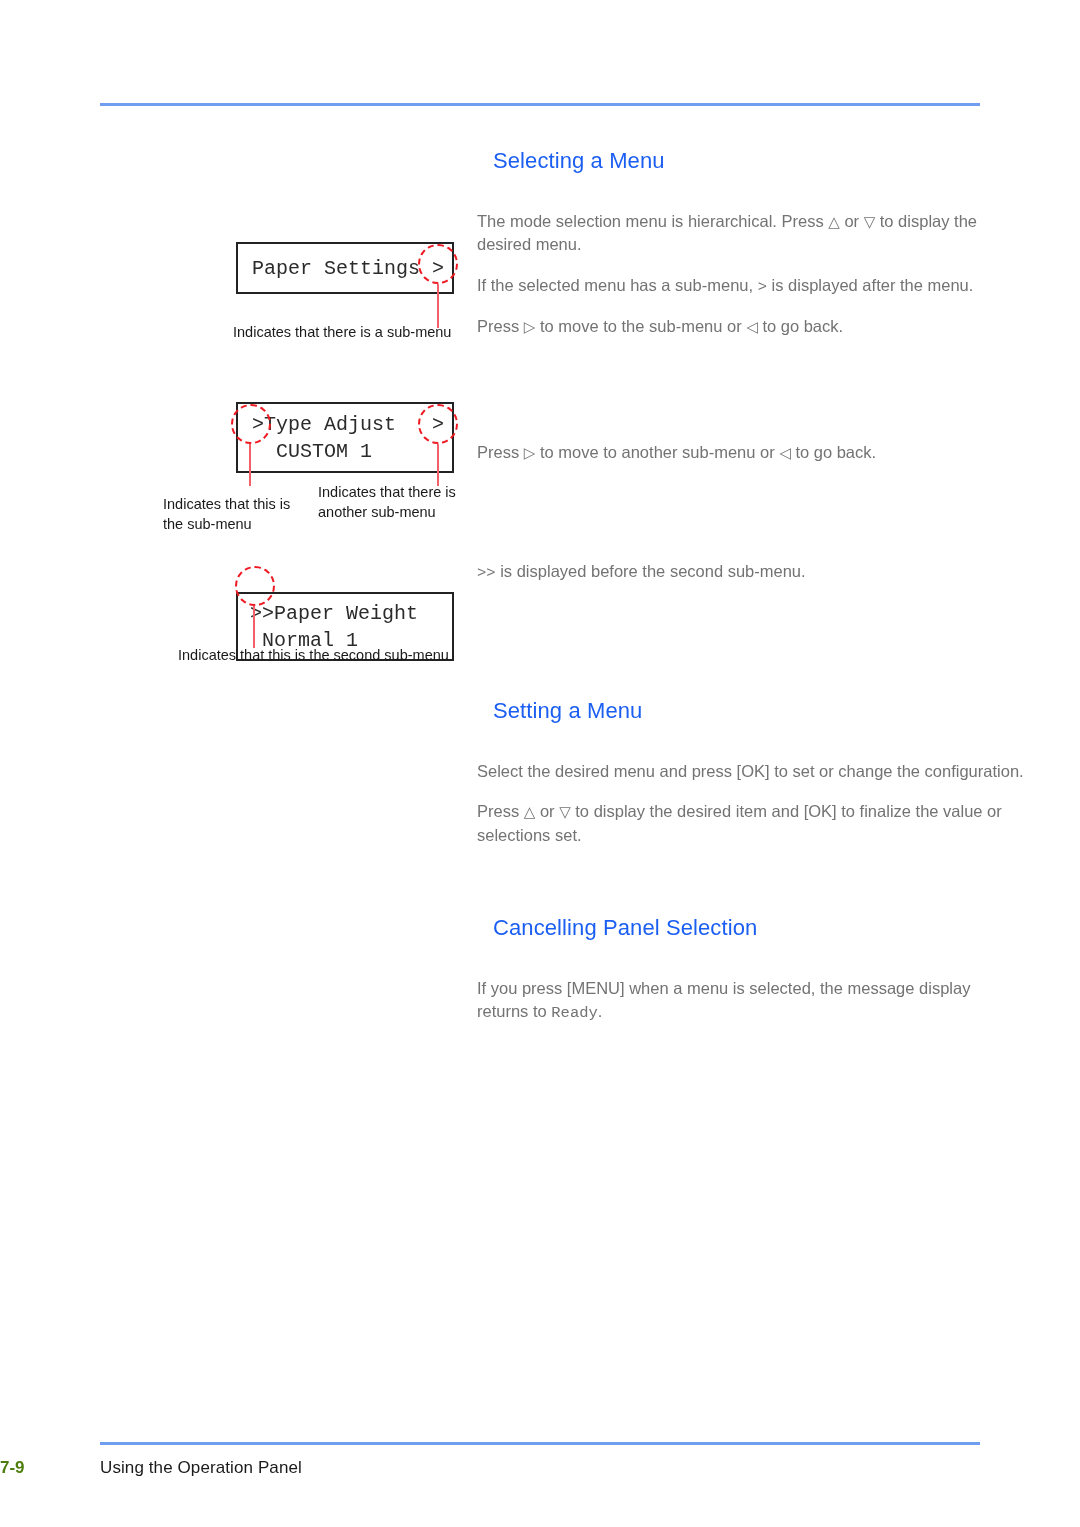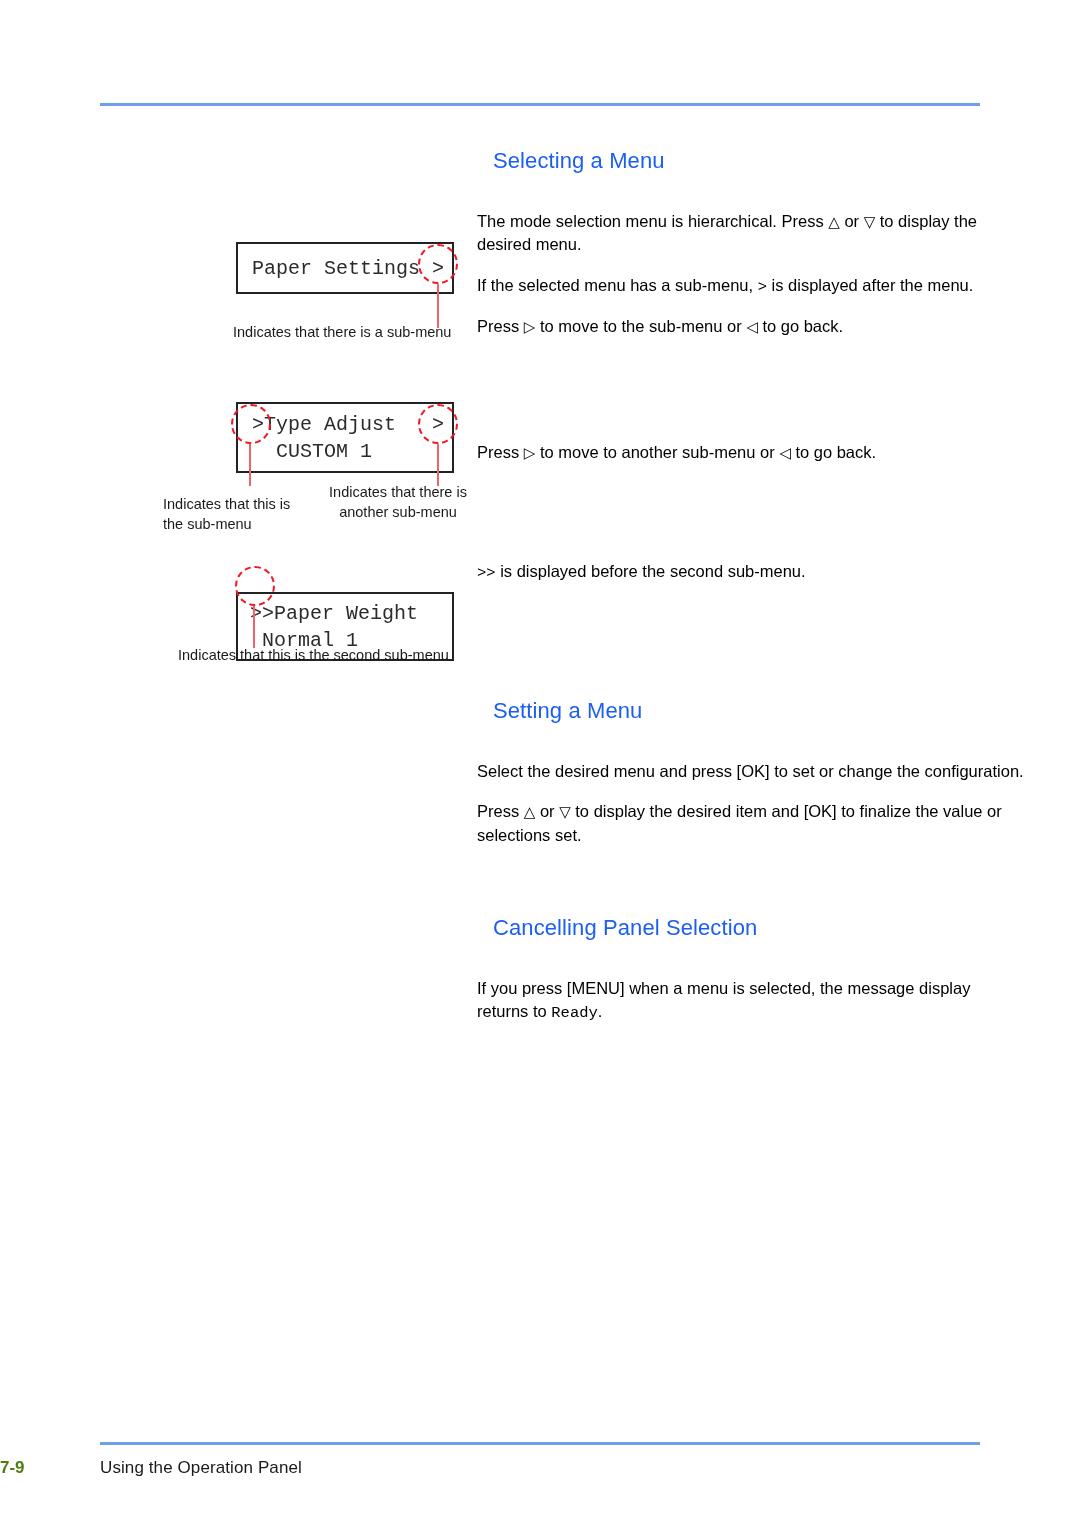--- a/index.html
+++ b/index.html
@@ -59,21 +59,21 @@
     margin: 16px;
     font-size: 22px;
     font-weight: normal;
     color: #1b5ef2;
     letter-spacing: 0.1px;
   }
   p.body {
     margin: 0;
     font-size: 16.5px;
     line-height: 1.42;
-    color: #000000;
+    color: #737373;
   }
   .mono-inline {
     font-family: "Liberation Mono", monospace;
     font-size: 15.5px;
   }
   .sym {
     font-family: "DejaVu Sans", sans-serif;
     font-size: 15px;
   }
 
@@ -186,21 +186,21 @@
 <div class="lcd" style="top:402px; height:71px; padding:8px 0 16px 14px;">
   <div class="lcd-line">&gt;Type Adjust   &gt;</div>
   <div class="lcd-line">  CUSTOM 1</div>
 </div>
 <div class="circle" style="left:231px; top:404px; width:40px; height:40px;"></div>
 <div class="leader" style="left:249px; top:444px; height:42px;"></div>
 <div class="circle" style="left:418px; top:404px; width:40px; height:40px;"></div>
 <div class="leader" style="left:437px; top:444px; height:42px;"></div>
 <div class="caption" style="left:163px; top:482px; width:150px;margin-top:12px;">Indicates that this is
 the sub-menu</div>
-<div class="caption" style="left:318px; top:482px; width:160px;text-align:center;">Indicates that there is
+<div class="caption" style="left:318px; top:482px; width:160px;">Indicates that there is
 another sub-menu</div>
 
 <div class="lcd" style="top:592px; height:69px; padding:7px 0 0 12px;">
   <div class="lcd-line">&gt;&gt;Paper Weight</div>
   <div class="lcd-line"> Normal 1</div>
 </div>
 <div class="circle" style="left:235px; top:566px; width:40px; height:40px;"></div>
 <div class="leader" style="left:253px; top:606px; height:42px;"></div>
 <div class="caption" style="left:178px; top:645px; width:290px;">Indicates that this is the second sub-menu</div>
 

